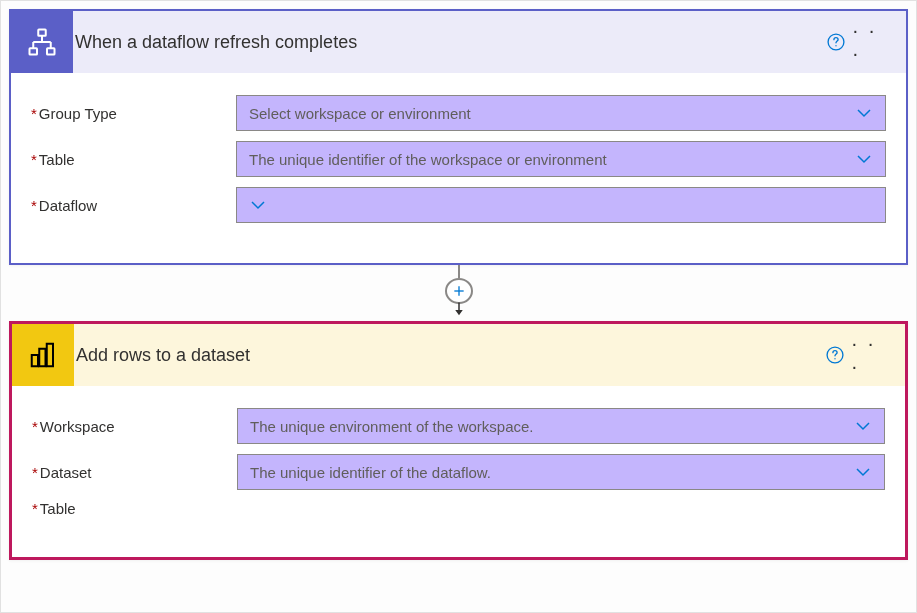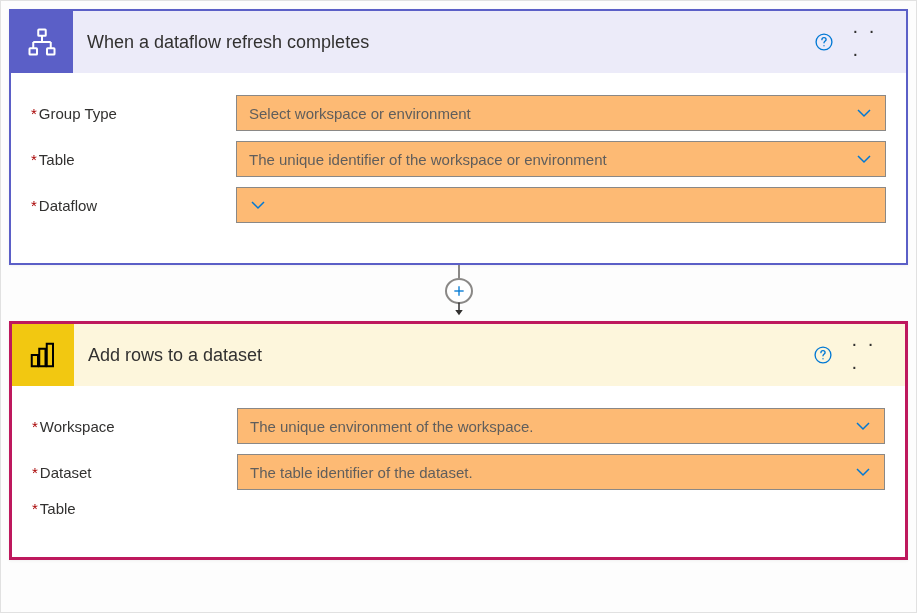--- a/index.html
+++ b/index.html
@@ -17,21 +17,21 @@
     border: 3px solid #be185d;
     background: #fff;
     box-shadow: 0 1px 3px rgba(0,0,0,0.05);
   }
   .card.trigger { border: 2px solid #5b5fc7; }
   .card-header {
     display: flex;
     align-items: center;
     height: 62px;
     padding: 0 18px 0 0;
-    gap: 14px;
+    gap: 2px;
   }
   .trigger .card-header { background: #ecebf9; }
   .action .card-header { background: #fdf6dc; }
   .icon-tile {
     width: 62px; height: 62px;
     display: flex; align-items: center; justify-content: center;
     flex-shrink: 0;
   }
   .trigger .icon-tile { background: #5b5fc7; }
   .action .icon-tile { background: #f2c811; }
@@ -68,21 +68,21 @@
     width: 195px;
     flex-shrink: 0;
     font-size: 15px;
     color: #323130;
   }
   .req { color: #a80000; margin-right: 2px; }
   .dropdown {
     flex: 1;
     height: 36px;
     border: 1px solid #8a8886;
-    background: #fdba74;
+    background: #c4b5fd;
     display: flex;
     align-items: center;
     justify-content: space-between;
     padding: 0 12px;
     color: #605e5c;
     cursor: pointer;
     font-size: 15px;
   }
   .dropdown-text { color: #605e5c; }
   .chevron {
@@ -215,21 +215,21 @@
         <span class="chevron">
           <svg width="18" height="18" viewBox="0 0 24 24" fill="none" stroke="#0078d4" stroke-width="2">
               <polyline points="4 8 12 16 20 8"></polyline>
             </svg>
         </span>
       </div>
     </div>
     <div class="form-row">
       <div class="form-label"><span class="req">*</span><span>Dataset</span></div>
       <div class="dropdown">
-        <span class="dropdown-text">The table identifier of the dataset.</span>
+        <span class="dropdown-text">The unique identifier of the dataflow.</span>
         <span class="chevron">
           <svg width="18" height="18" viewBox="0 0 24 24" fill="none" stroke="#0078d4" stroke-width="2">
               <polyline points="4 8 12 16 20 8"></polyline>
             </svg>
         </span>
       </div>
     </div>
     <div class="form-row">
       <div class="form-label"><span class="req">*</span><span>Table</span></div>
     </div>

